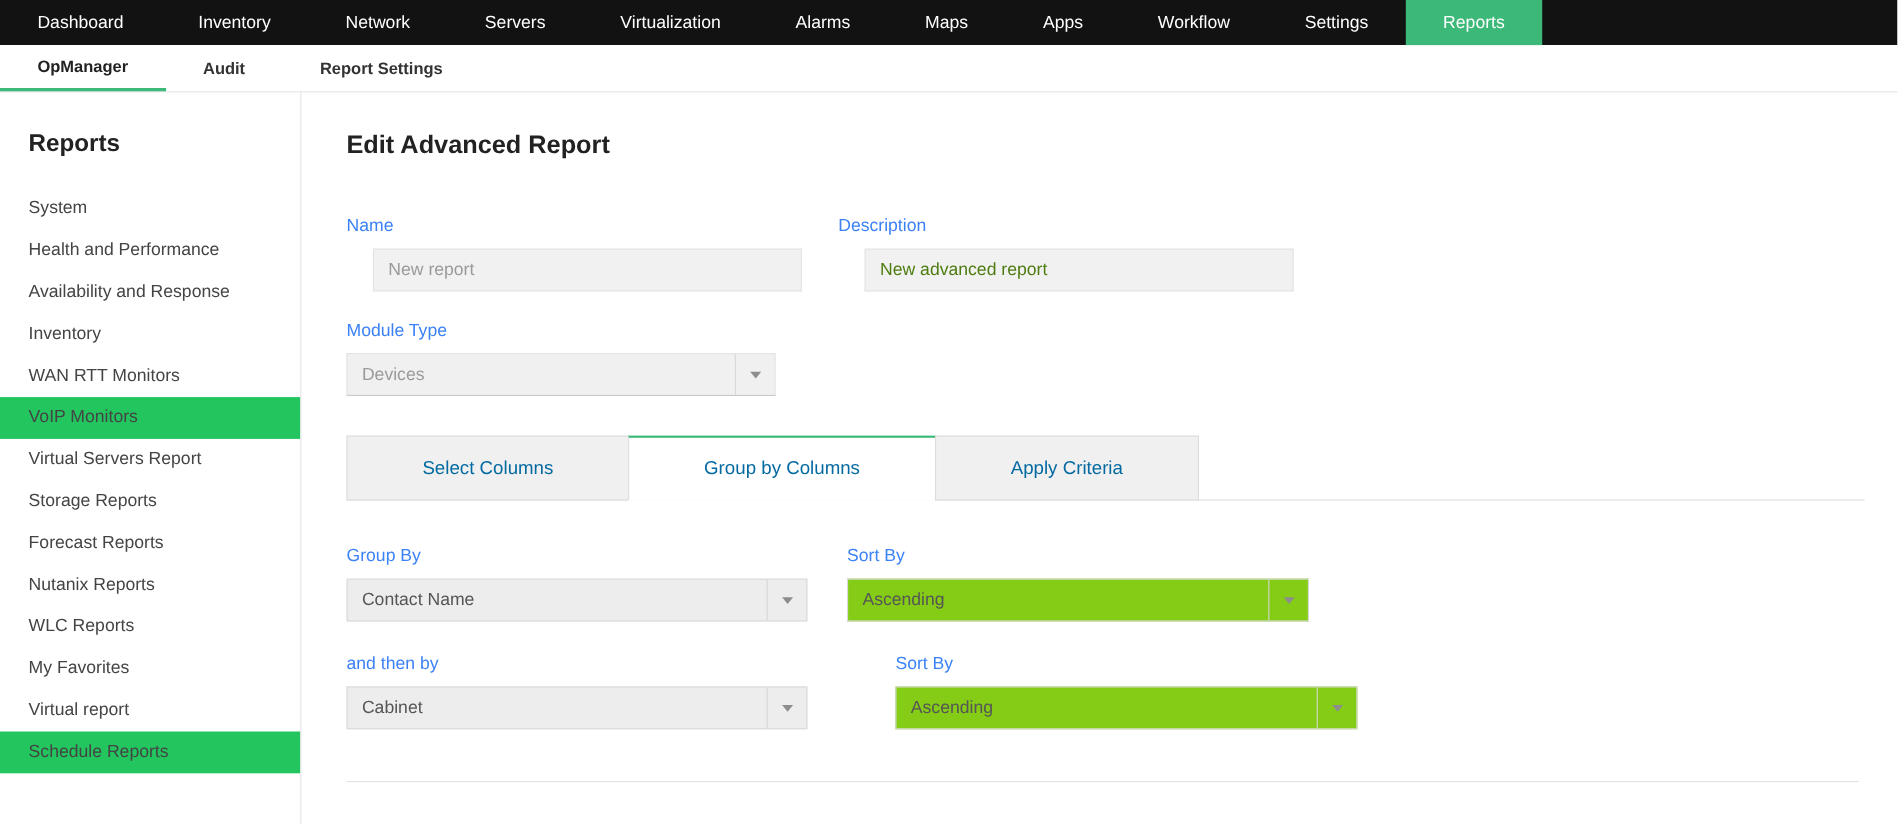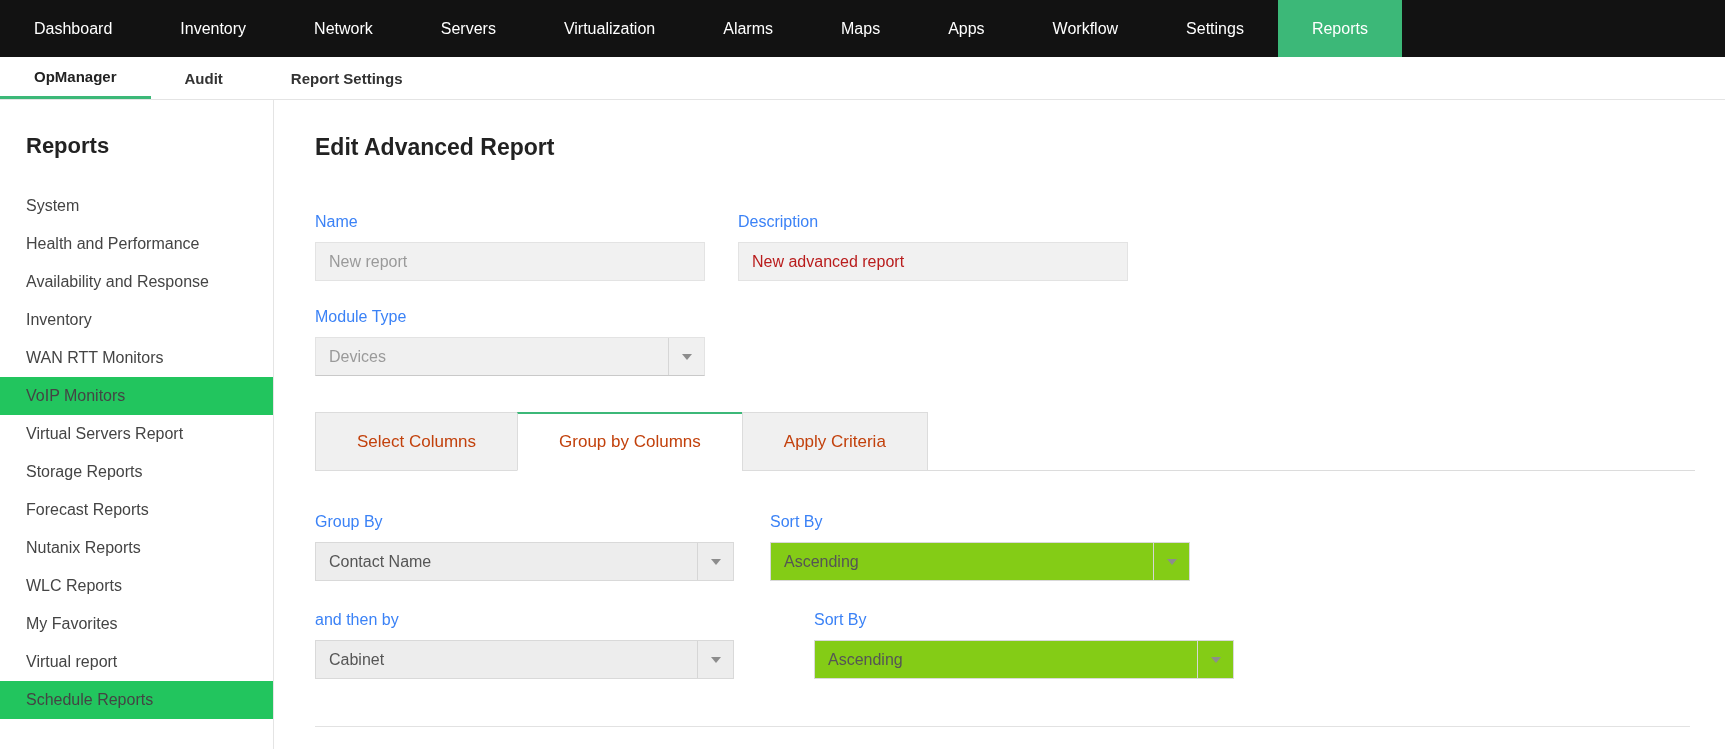--- a/index.html
+++ b/index.html
@@ -7,21 +7,21 @@
   body {
     font-family:"Liberation Sans", sans-serif;
     background:#ffffff;
     overflow:hidden;
     color:#333;
   }
 
   
   .topnav {
     display:flex;
-    height:57px;
+    height:41px;
     background:#121212;
     align-items:stretch;
   }
   .nav-item {
     display:flex;
     align-items:center;
     padding:0 34px;
     font-size:16px;
     color:#ffffff;
     cursor:pointer;
@@ -88,23 +88,24 @@
   }
   .field + .field { margin-left:33px; }
 
   .text-input {
     width:390px;
     height:39px;
     background:#f1f1f1;
     border:1px solid #e3e3e3;
     padding:0 13px;
     font-size:16px;
-    color:#b91c1c;
+    color:#4d7c0f;
     font-family:"Liberation Sans", sans-serif;
     outline:none;
+    margin-left:24px;
   }
   .text-input::placeholder { color:#9a9a9a; }
 
   .row-2 { margin-top:27px; }
 
   .select {
     width:390px;
     height:39px;
     background:#f0f0f0;
     border:1px solid #e3e3e3;
@@ -137,27 +138,27 @@
     display:flex;
     align-items:flex-end;
     margin-top:36px;
     margin-right:30px;
     border-bottom:1px solid #dcdcdc;
   }
   .tab {
     height:59px;
     display:flex;
     align-items:center;
-    padding:0 41px;
+    padding:0 68px;
     background:#f0f0f0;
     border:1px solid #dcdcdc;
     margin-right:-1px;
     margin-bottom:-1px;
     font-size:17px;
-    color:#c2410c;
+    color:#0369a1;
     cursor:pointer;
     white-space:nowrap;
   }
   .tab.active {
     background:#ffffff;
     border-top:2px solid #3cb878;
     border-bottom:1px solid #ffffff;
   }
 
   

